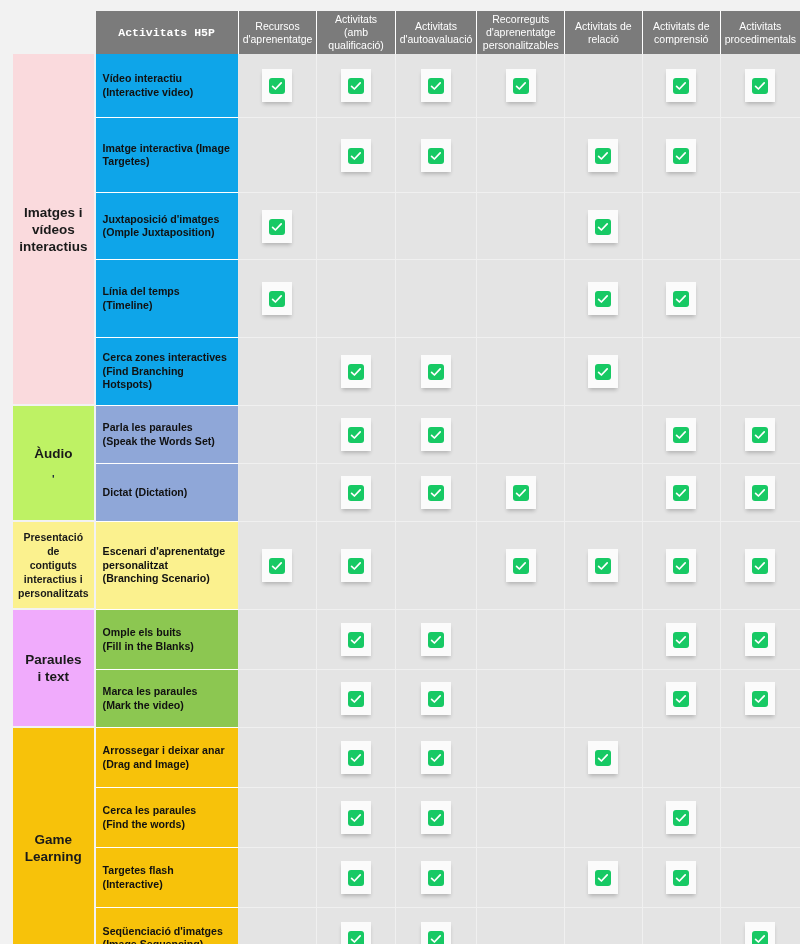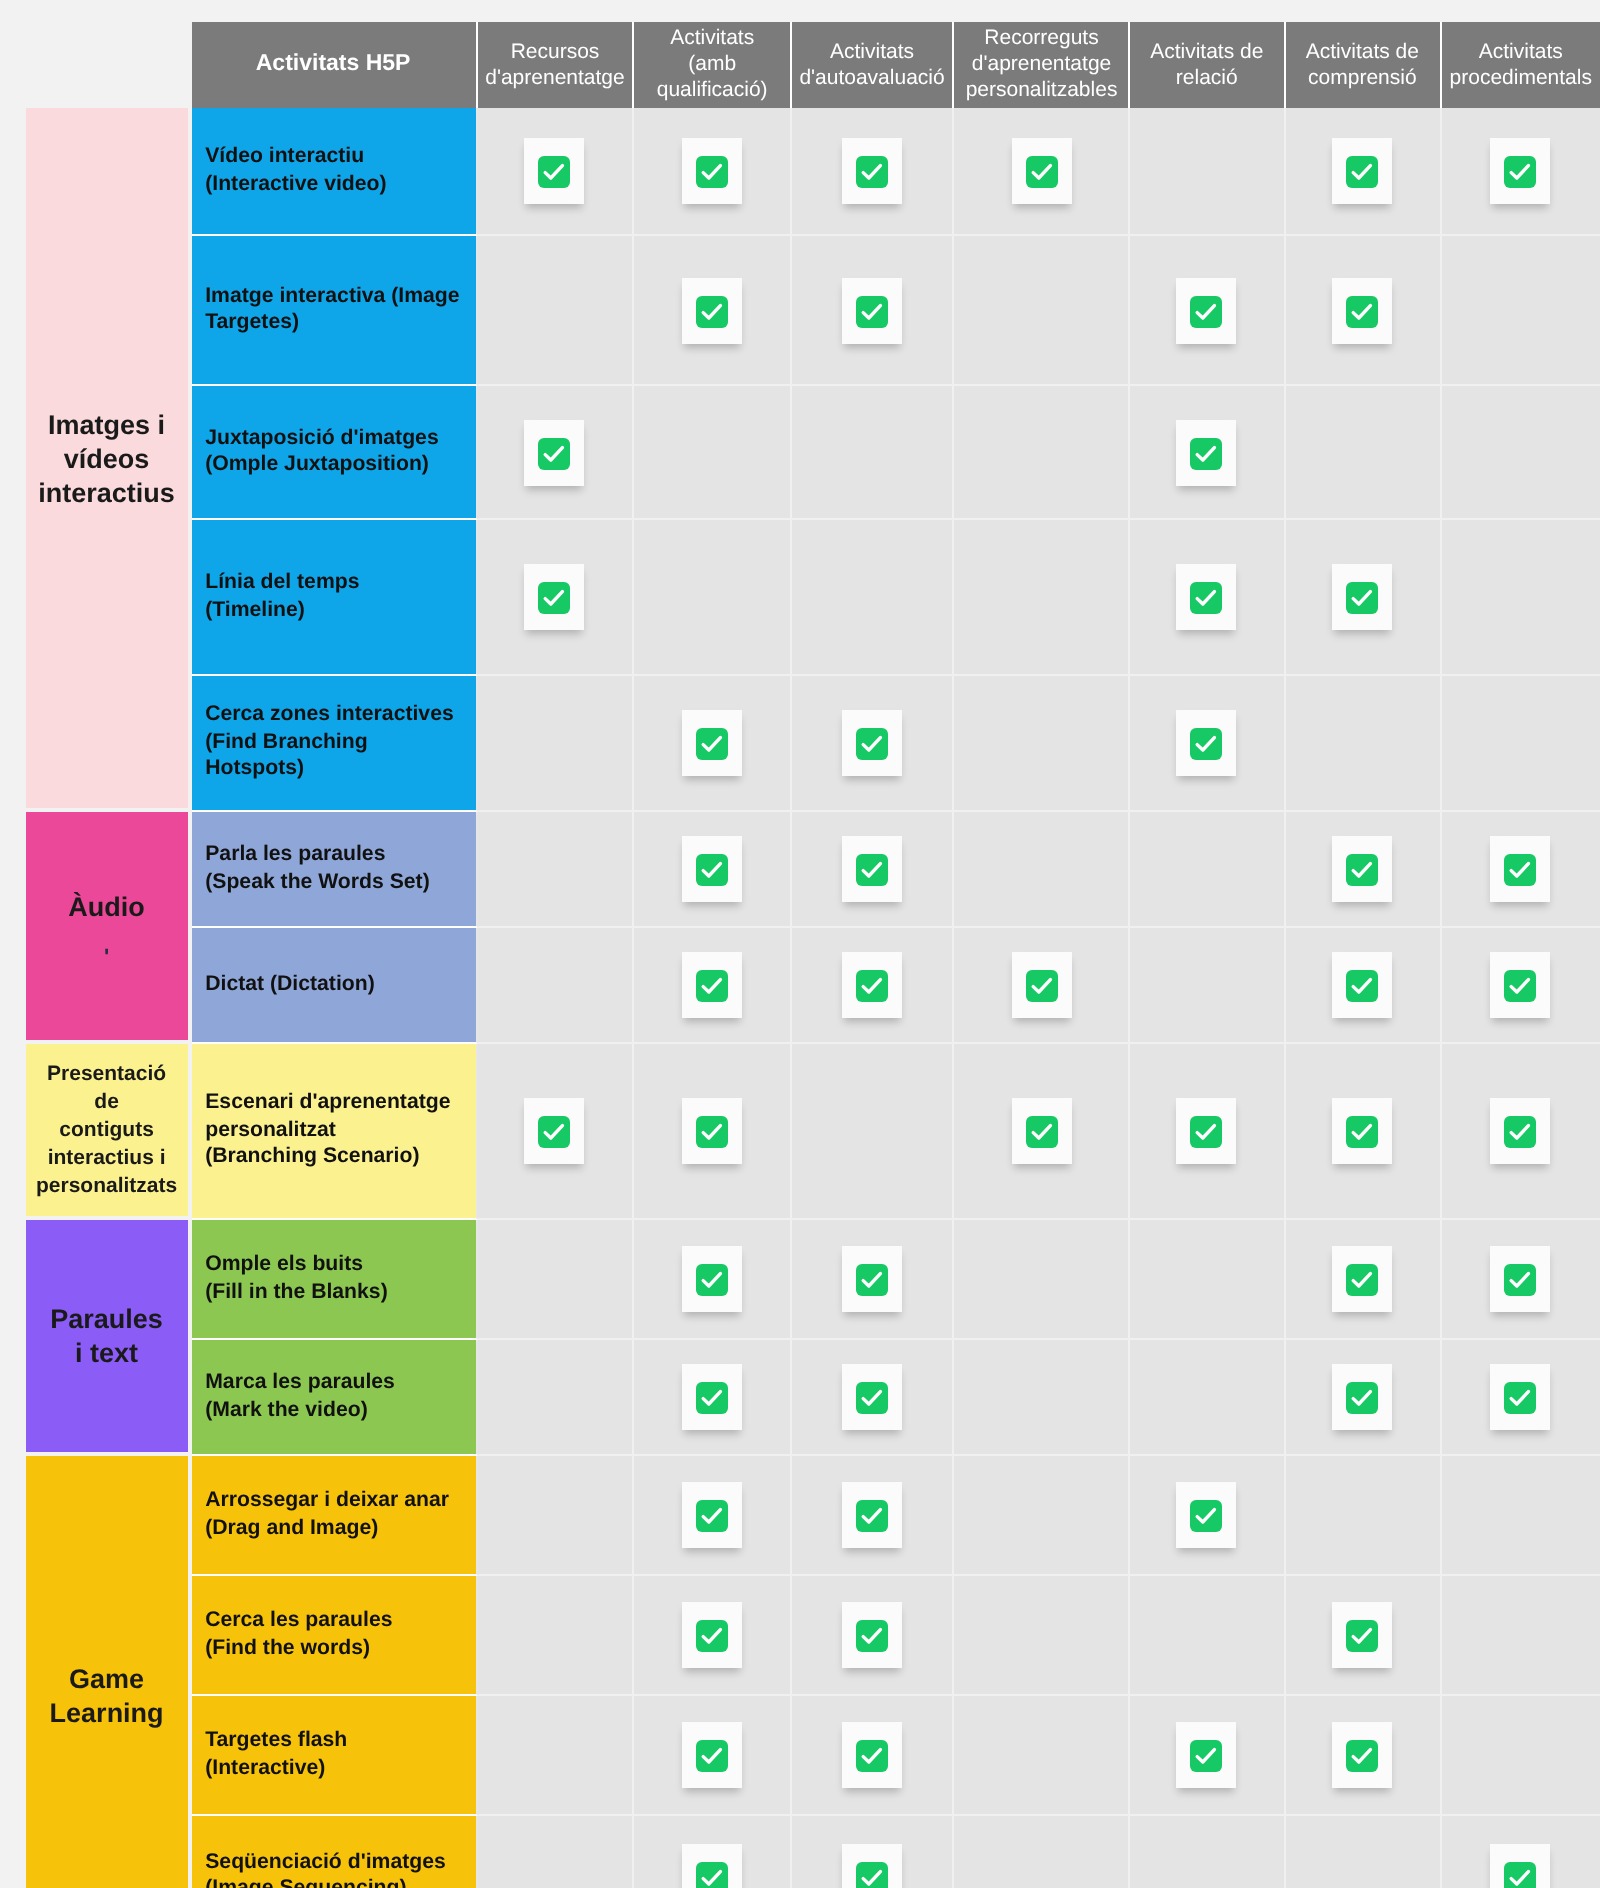--- a/index.html
+++ b/index.html
@@ -49,42 +49,43 @@
     text-align: center;
     vertical-align: middle;
     height: 35px;
     padding: 2px 4px;
     border-right: 1px solid #ffffff;
     box-sizing: border-box;
   }
   th.hdr.strong {
     font-weight: bold;
     font-size: 11.5px;
+    font-family: Liberation Mono, monospace;
   }
   th.hdr.last { border-right: none; }
 
   
   td.cat {
     text-align: center;
     vertical-align: middle;
     font-weight: bold;
     color: #1a1a1a;
     line-height: 17px;
     padding: 4px 5px;
     border-right: 2px solid #f2f2f2;
     border-bottom: 2px solid #f2f2f2;
     box-sizing: border-box;
   }
   td.cat.big  { font-size: 13.5px; }
   td.cat.small{ font-size: 10.5px; line-height: 14px; }
 
   td.cat.pink   { background: #fadadd; }
-  td.cat.blue   { background: #ec4899; }
+  td.cat.blue   { background: #bef264; }
   td.cat.yellow { background: #fbf18e; }
-  td.cat.green  { background: #8b5cf6; }
+  td.cat.green  { background: #f0abfc; }
   td.cat.gold   { background: #f7c20a; }
 
   .cat-tick {
     display: block;
     margin: 14px auto 0 auto;
     font-size: 11px;
     font-weight: bold;
     color: #22303f;
     line-height: 6px;
   }

